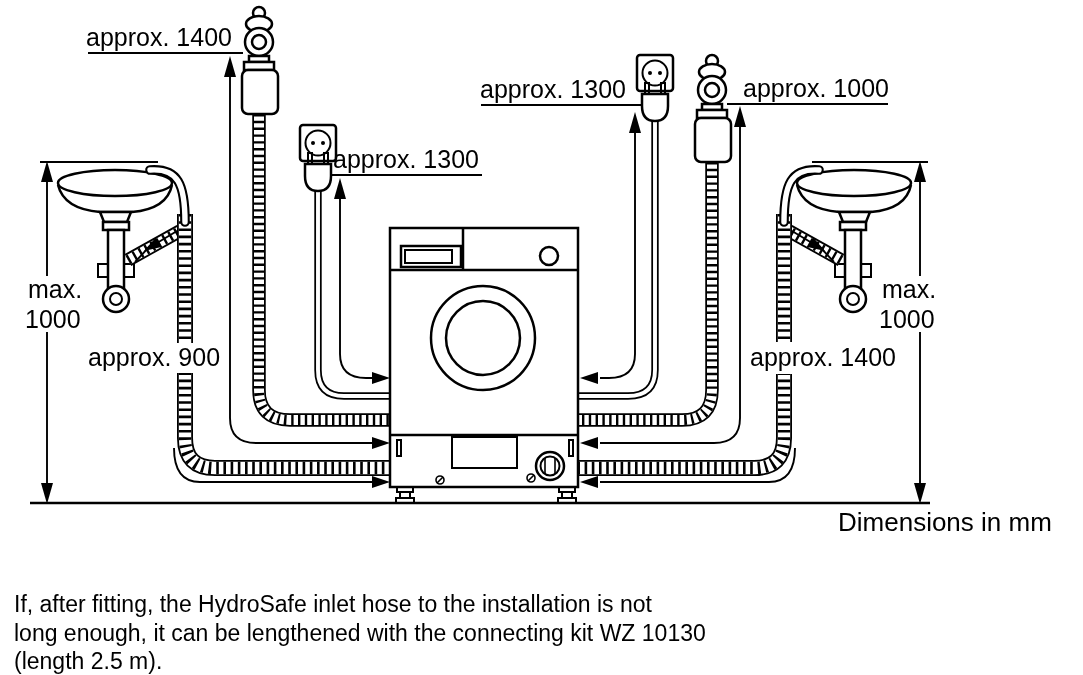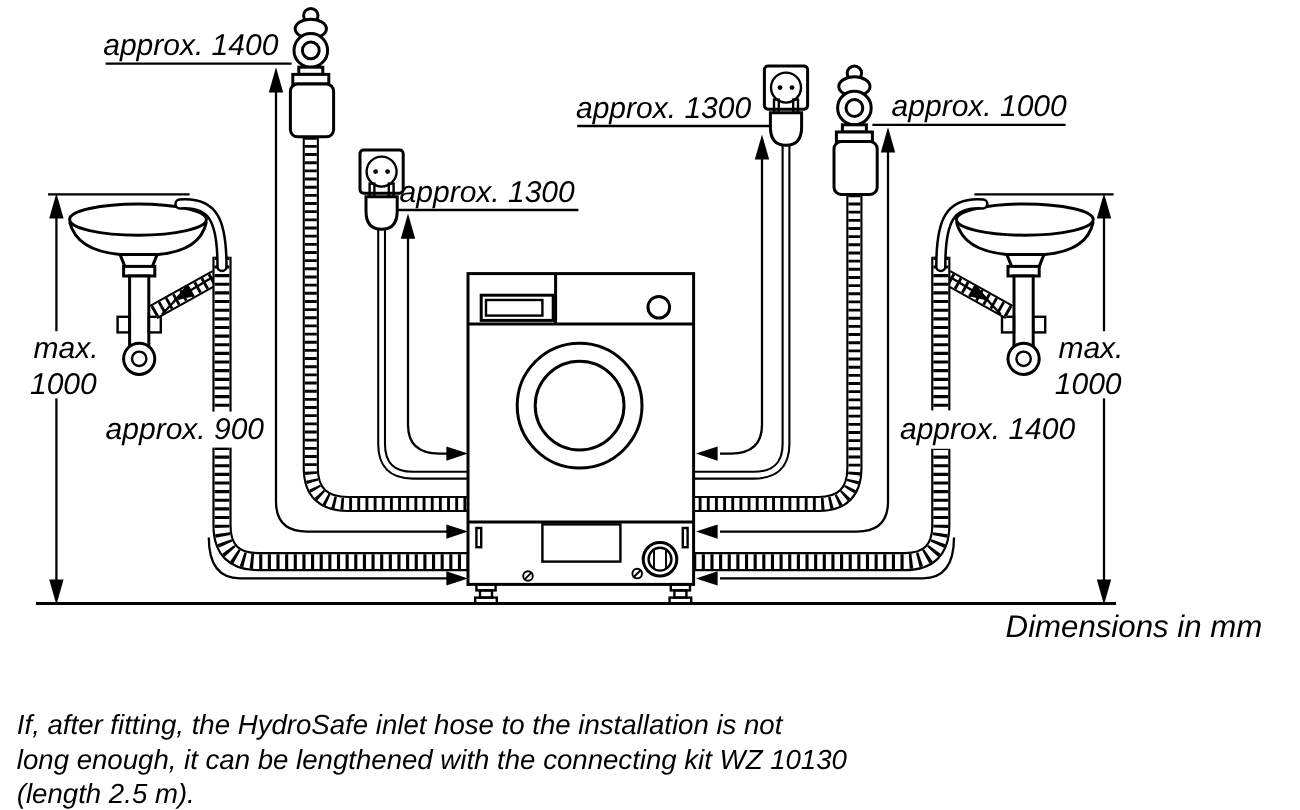--- a/index.html
+++ b/index.html
@@ -1,16 +1,16 @@
 <!DOCTYPE html>
 <html><head>
 <meta charset="utf-8">
 <style>
   html,body{margin:0;padding:0;background:#ffffff;}
-  .page{position:relative;width:1083px;height:675px;background:#fff;overflow:hidden;font-style:italic;}
+  .page{position:relative;width:1083px;height:675px;background:#fff;overflow:hidden;}
   svg{display:block;}
   text{font-family:"Liberation Sans",sans-serif;font-size:25px;fill:#000;}
   .units{font-size:26px;}
   .note{font-size:23px;}
   .s25{stroke:#000;stroke-width:2.5;fill:#fff;}
   .s25nf{stroke:#000;stroke-width:2.5;fill:none;}
   .s2nf{stroke:#000;stroke-width:2;fill:none;}
   .s18nf{stroke:#000;stroke-width:1.6;fill:none;}
   .thin{stroke:#000;stroke-width:1.9;fill:none;}
   .solid{fill:#000;stroke:none;}

